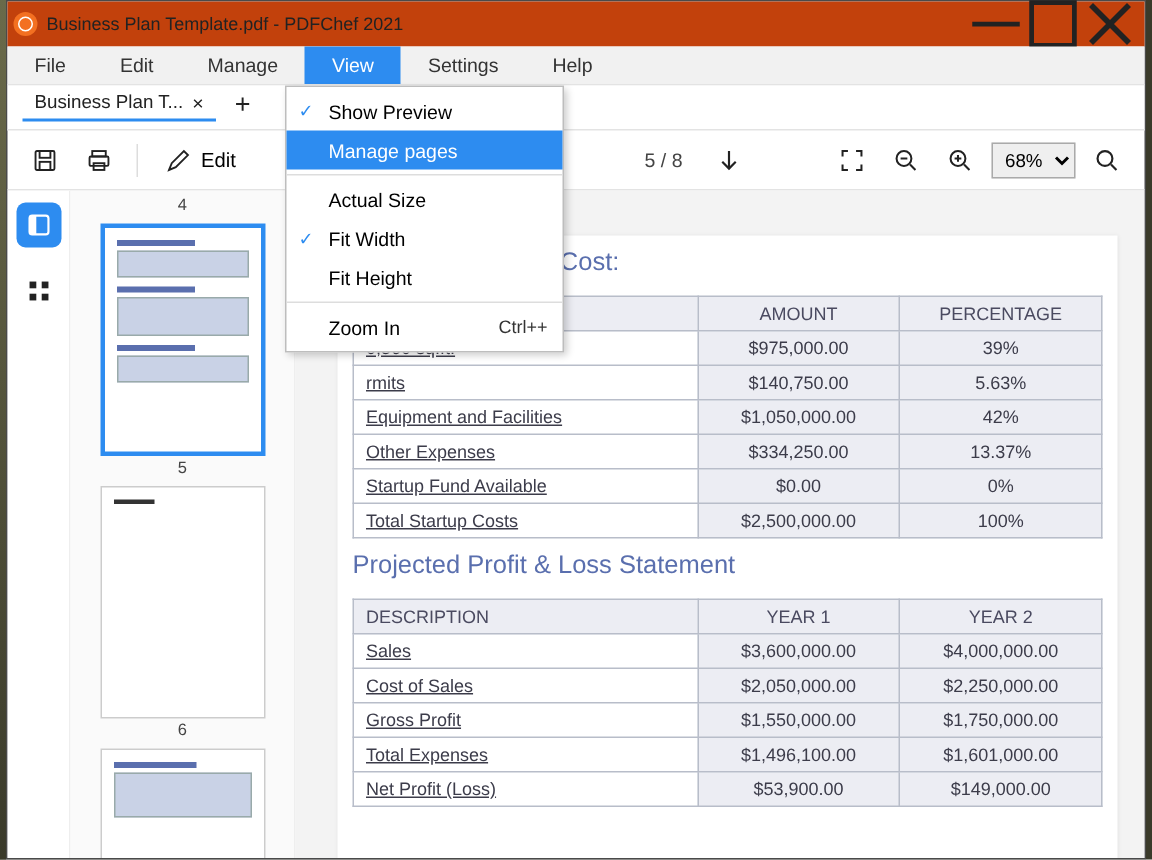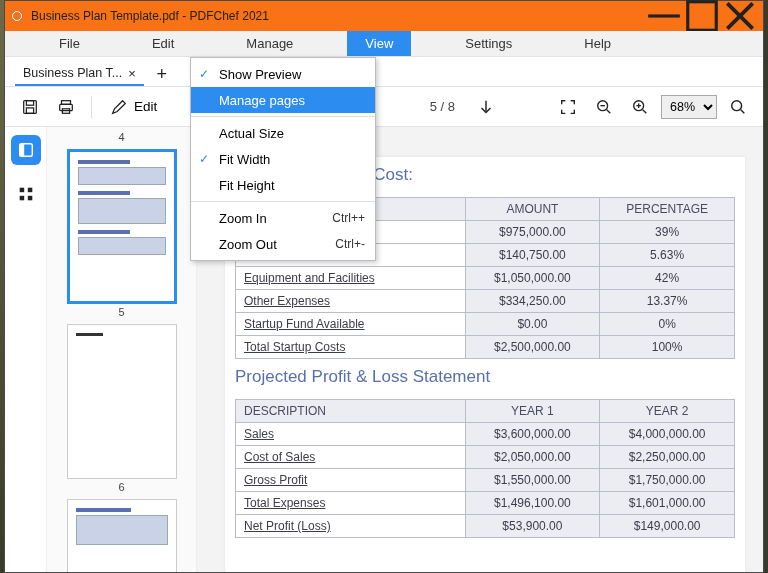--- a/index.html
+++ b/index.html
@@ -1,33 +1,33 @@
 <!DOCTYPE html>
 <html><head>
 <meta charset="utf-8">
 <style>
   * { box-sizing: border-box; margin: 0; padding: 0; font-family: "Segoe UI", Arial, sans-serif; }
   body { background: #3a3a2a; width: 768px; height: 573px; overflow: hidden; }
   .window { position: absolute; top: 0; left: 4px; width: 760px; height: 573px; background: #fff; border: 1px solid #4a4a4a; display: flex; flex-direction: column; }
 
   
-  .titlebar { height: 30px; display: flex; align-items: center; padding: 0 4px; background: #f97316; }
+  .titlebar { height: 30px; display: flex; align-items: center; padding: 0 4px; background: #c2410c; }
   .titlebar .app-icon { width: 16px; height: 16px; background: #f37021; border-radius: 50%; margin-right: 6px; display:flex;align-items:center;justify-content:center;}
   .titlebar .app-icon::after{content:"";width:8px;height:8px;border:1.5px solid #fff;border-radius:50%;}
   .titlebar .title { font-size: 12px; color: #222; flex: 1; }
   .titlebar .winbtn { width: 38px; height: 30px; display: flex; align-items: center; justify-content: center; font-size: 14px; color: #222;}
 
   
   .menubar { height: 26px; background: #f1f1f1; display: flex; align-items: stretch; font-size: 13px; color: #333; border-bottom: 1px solid #e3e3e3;}
-  .menubar .menuitem { padding: 0 18px; display: flex; align-items: center; margin-left: 36px; }
+  .menubar .menuitem { padding: 0 18px; display: flex; align-items: center; }
   .menubar .menuitem.active { background: #2d8cf0; color: #fff; }
   .menubar-fill { flex:1; }
 
   
-  .tabbar { height: 30px; background: #fff; display: flex; align-items: flex-end; border-bottom: 1px solid #e3e3e3; padding-left: 10px;}
+  .tabbar { height: 30px; background: #fff; display: flex; align-items: flex-start; border-bottom: 1px solid #e3e3e3; padding-left: 10px;}
   .tab { height: 24px; display: flex; align-items: center; font-size: 12.5px; color: #222; padding: 0 8px; border-bottom: 2px solid #2d8cf0; }
   .tab .close { margin-left: 6px; font-size: 13px;}
   .newtab { width: 24px; height: 24px; display:flex;align-items:center;justify-content:center; font-size: 18px; color:#222; margin-left: 6px;}
 
   
   .toolbar { height: 40px; display: flex; align-items: center; padding: 0 10px; gap: 6px; border-bottom: 1px solid #e3e3e3;}
   .toolbar .icon-btn { width: 30px; height: 30px; display:flex; align-items:center; justify-content:center; color:#222;}
   .toolbar .divider { width: 1px; height: 22px; background: #ddd; margin: 0 4px;}
   .toolbar .edit-btn { display:flex; align-items:center; gap:6px; padding: 0 8px; height:30px; font-size: 13.5px;}
   .toolbar .spacer { flex:1; }
@@ -333,19 +333,15 @@
         <span>Fit Width</span>
       </div>
       <div class="dd-item">
         <span>Fit Height</span>
       </div>
       <div class="dd-sep"></div>
       <div class="dd-item">
         <span>Zoom In</span>
         <span class="shortcut">Ctrl++</span>
       </div>
-      <div class="dd-item">
-        <span>Zoom Out</span>
-        <span class="shortcut">Ctrl+-</span>
-      </div>
     </div>
 
 </div>
 
 </body></html>

